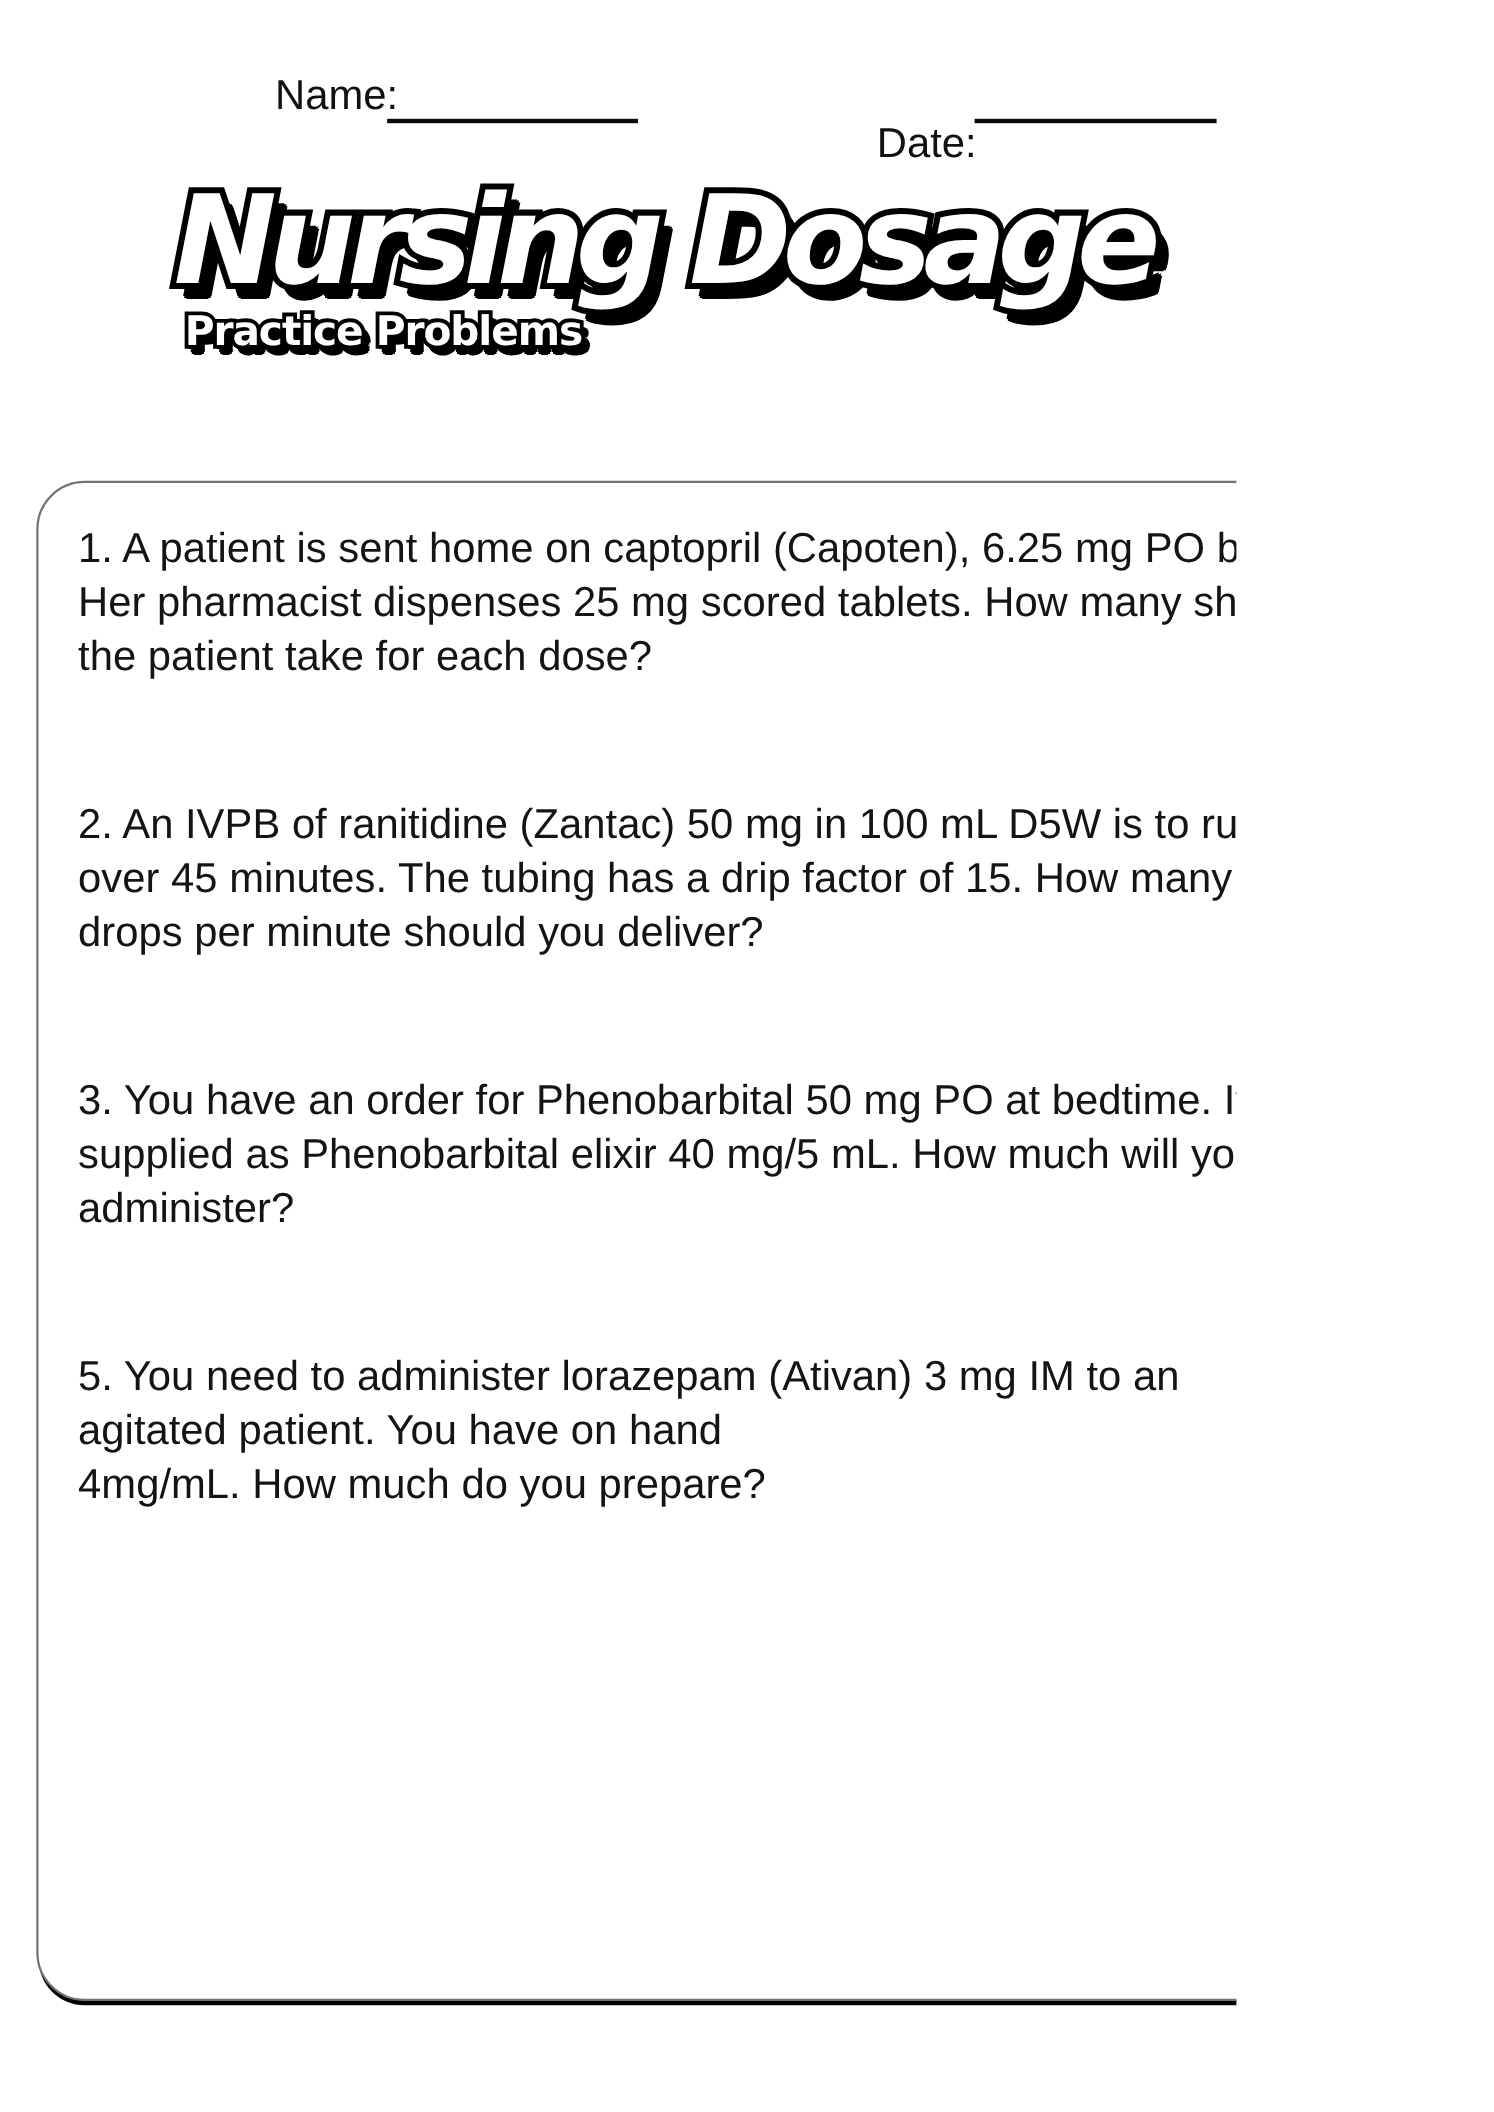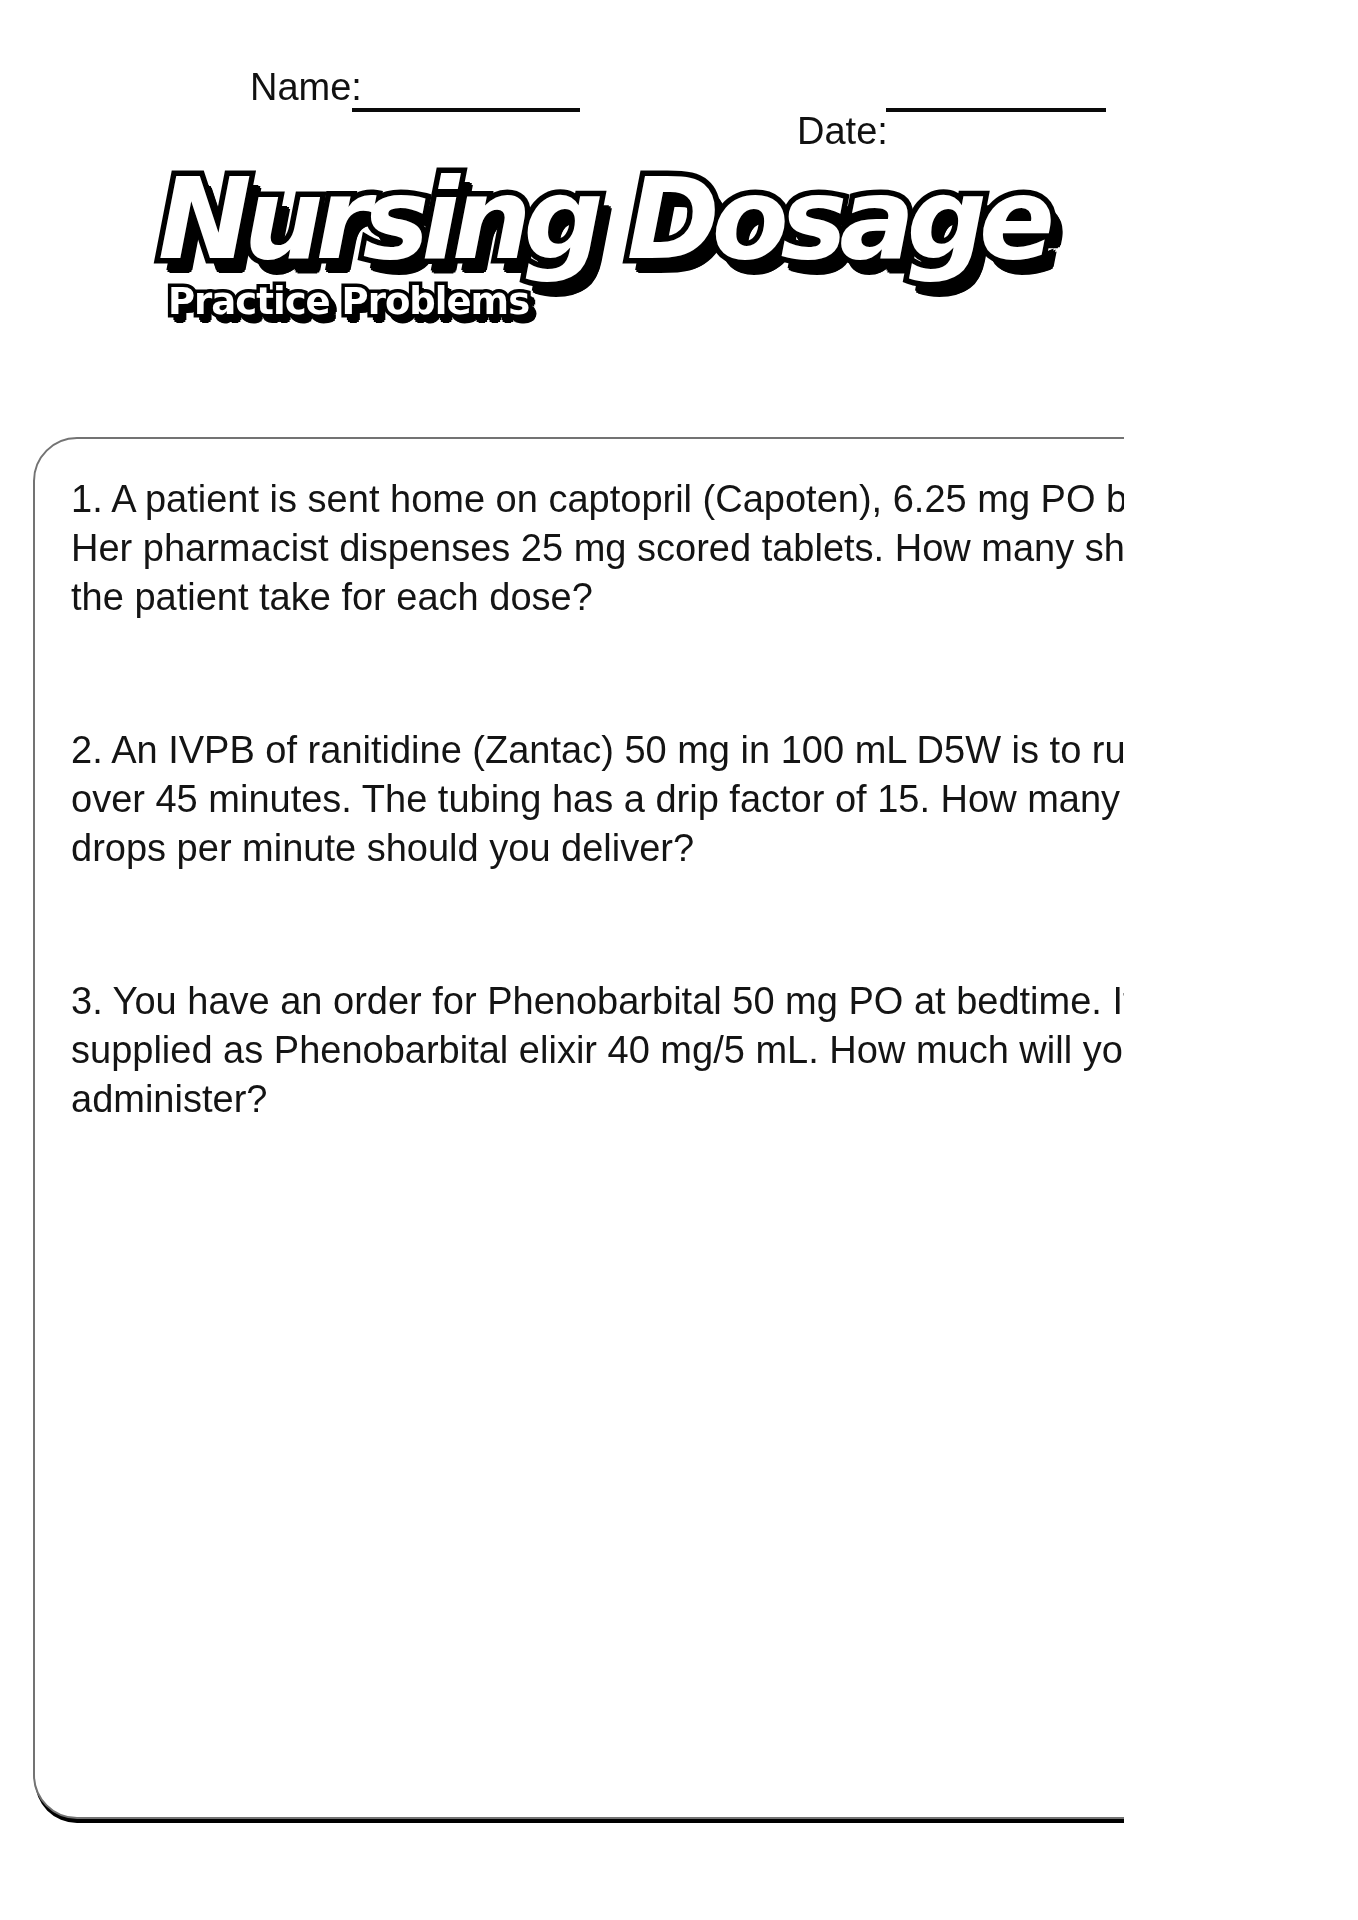--- a/index.html
+++ b/index.html
@@ -133,15 +133,18 @@
   <div class="problems-box">
     <p class="problem">1. A patient is sent home on captopril (Capoten), 6.25 mg PO bid.
 Her pharmacist dispenses 25 mg scored tablets. How many should
 the patient take for each dose?</p>
     <p class="problem">2. An IVPB of ranitidine (Zantac) 50 mg in 100 mL D5W is to run
 over 45 minutes. The tubing has a drip factor of 15. How many
 drops per minute should you deliver?</p>
     <p class="problem">3. You have an order for Phenobarbital 50 mg PO at bedtime. It is
 supplied as Phenobarbital elixir 40 mg/5 mL. How much will you
 administer?</p>
+    <p class="problem">5. You need to administer lorazepam (Ativan) 3 mg IM to an
+agitated patient. You have on hand
+4mg/mL. How much do you prepare?</p>
   </div>
 
 </div>
 
 </body></html>

